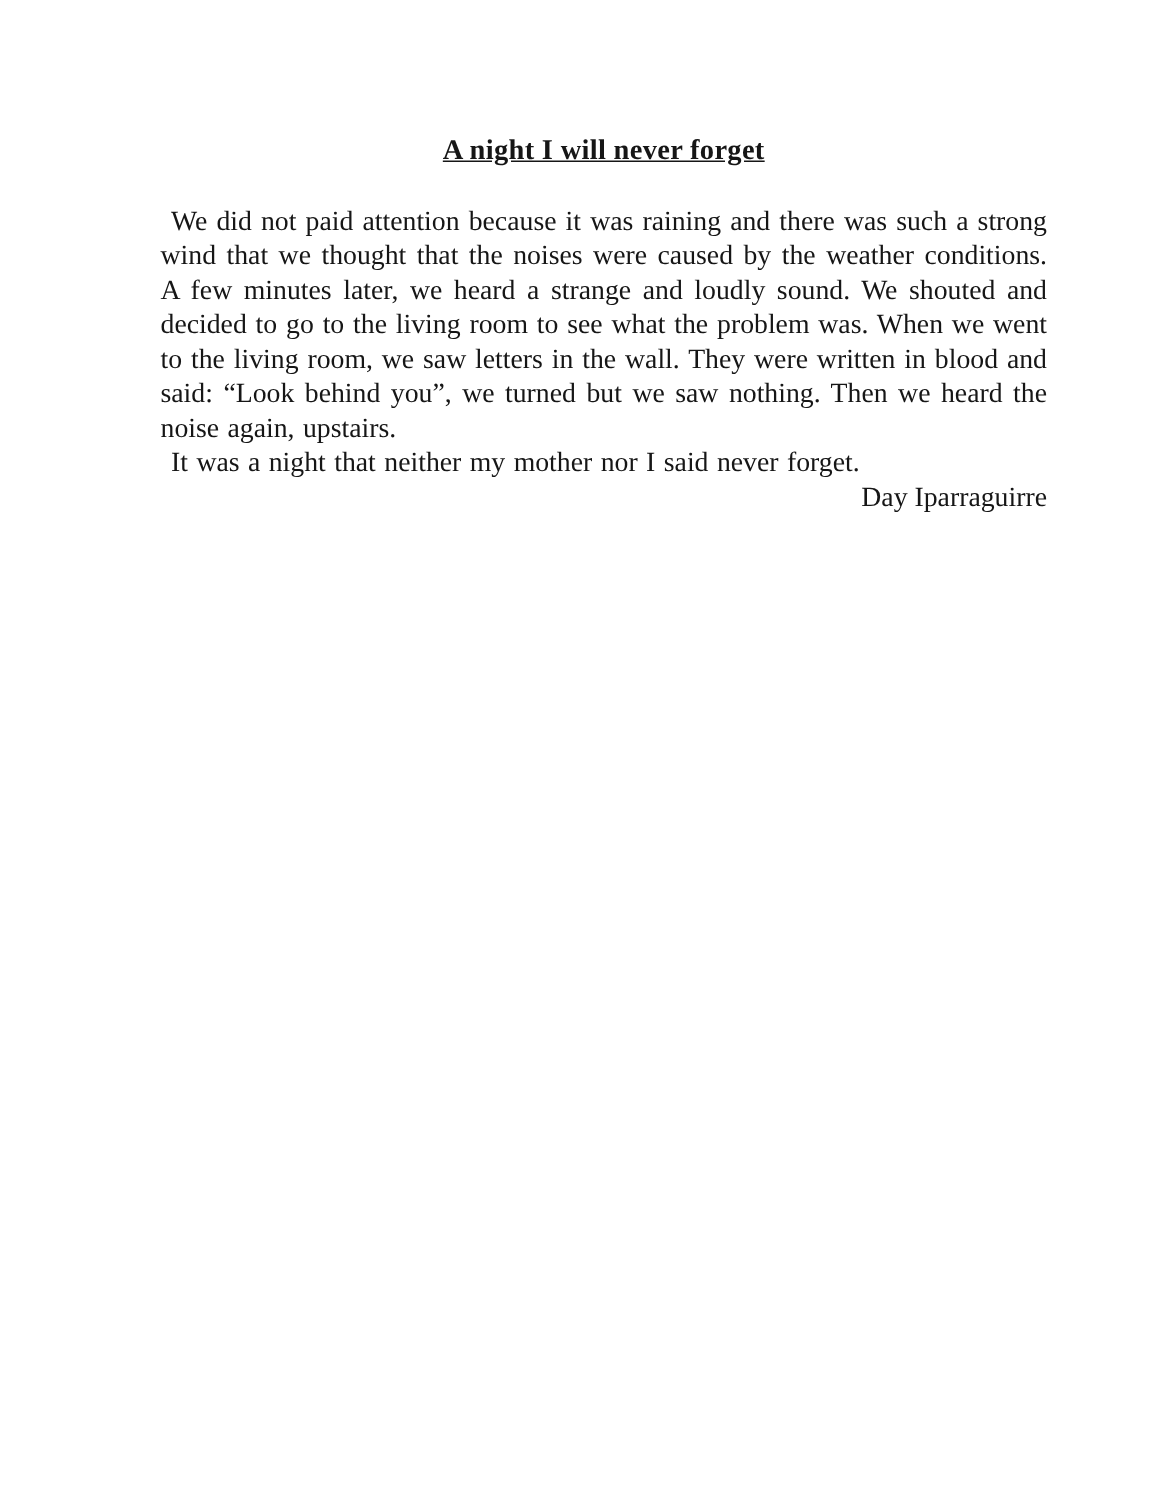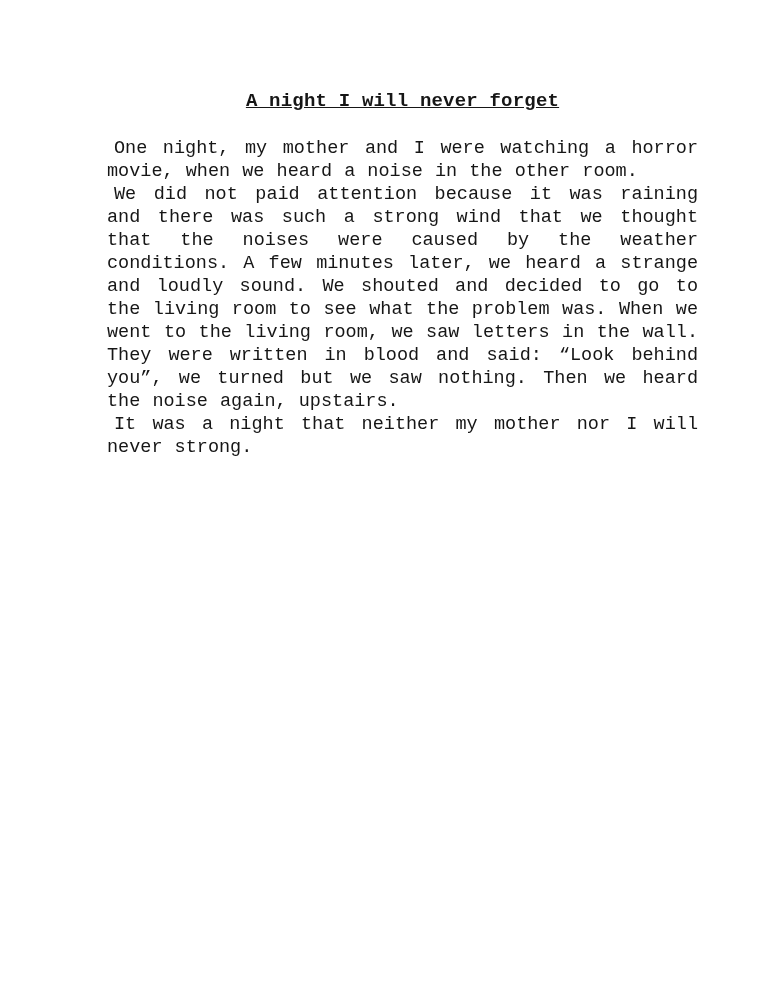--- a/index.html
+++ b/index.html
@@ -7,21 +7,21 @@
     padding: 0;
     background: #ffffff;
   }
   .page {
     position: relative;
     width: 768px;
     height: 994px;
     background: #ffffff;
     box-sizing: border-box;
     padding: 90px 70px 0 107px;
-    font-family: Liberation Mono, monospace;
+    font-family: Liberation Serif, serif;
     color: #161616;
     overflow: hidden;
   }
   .title {
     font-size: 19px;
     font-weight: bold;
     text-decoration: underline;
     text-align: center;
     letter-spacing: 0.2px;
     margin: 0 0 25px 0;
@@ -40,20 +40,20 @@
     text-align: right;
     margin: 0;
   }
 </style>
 </head>
 <body>
 
 <div class="page">
   <h1 class="title">A night I will never forget</h1>
 
-  <p class="para">One night, my mother and I were watching a horror movie, when we heard a noise in the other room.</p>
 
   <p class="para">We did not paid attention because it was raining and there was such a strong wind that we thought that the noises were caused by the weather conditions. A few minutes later, we heard a strange and loudly sound. We shouted and decided to go to the living room to see what the problem was. When we went to the living room, we saw letters in the wall. They were written in blood and said: “Look behind you”, we turned but we saw nothing. Then we heard the noise again, upstairs.</p>
 
 
-  <p class="para">It was a night that neither my mother nor I will never strong.</p>
+  <p class="para">It was a night that neither my mother nor I said never forget.</p>
 
+  <p class="signature">Day Iparraguirre</p>
 </div>
 
 </body></html>

